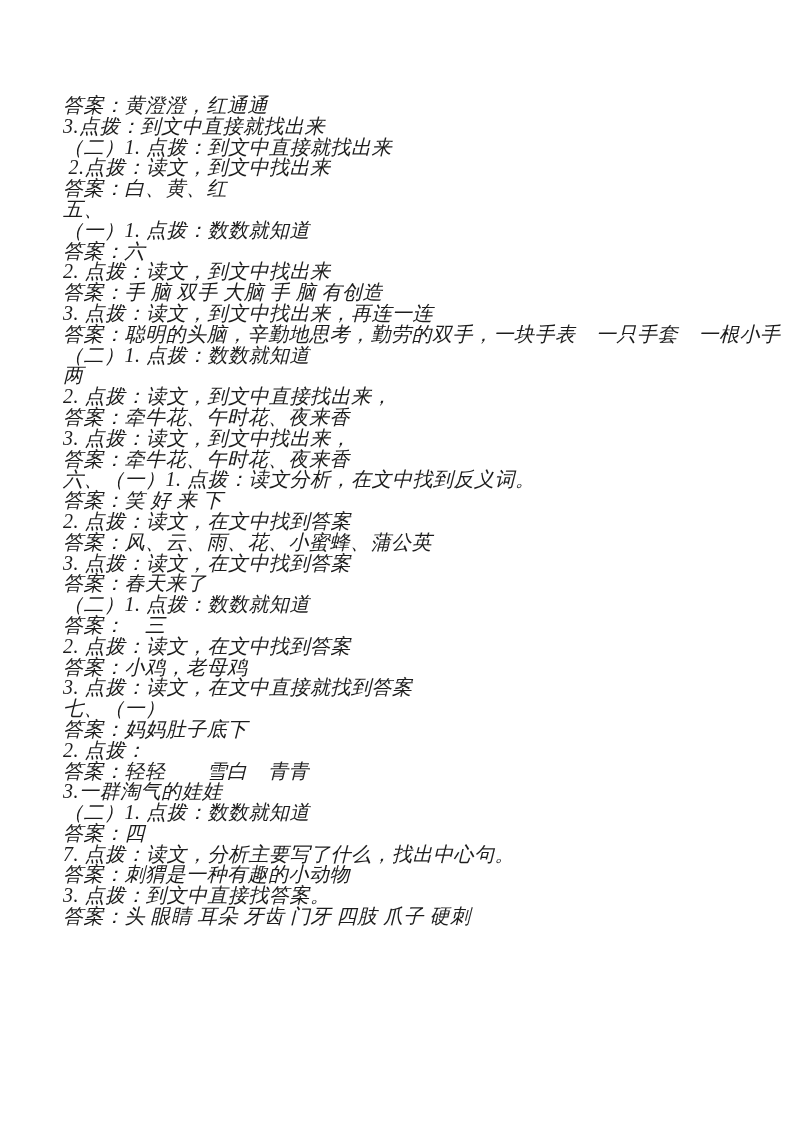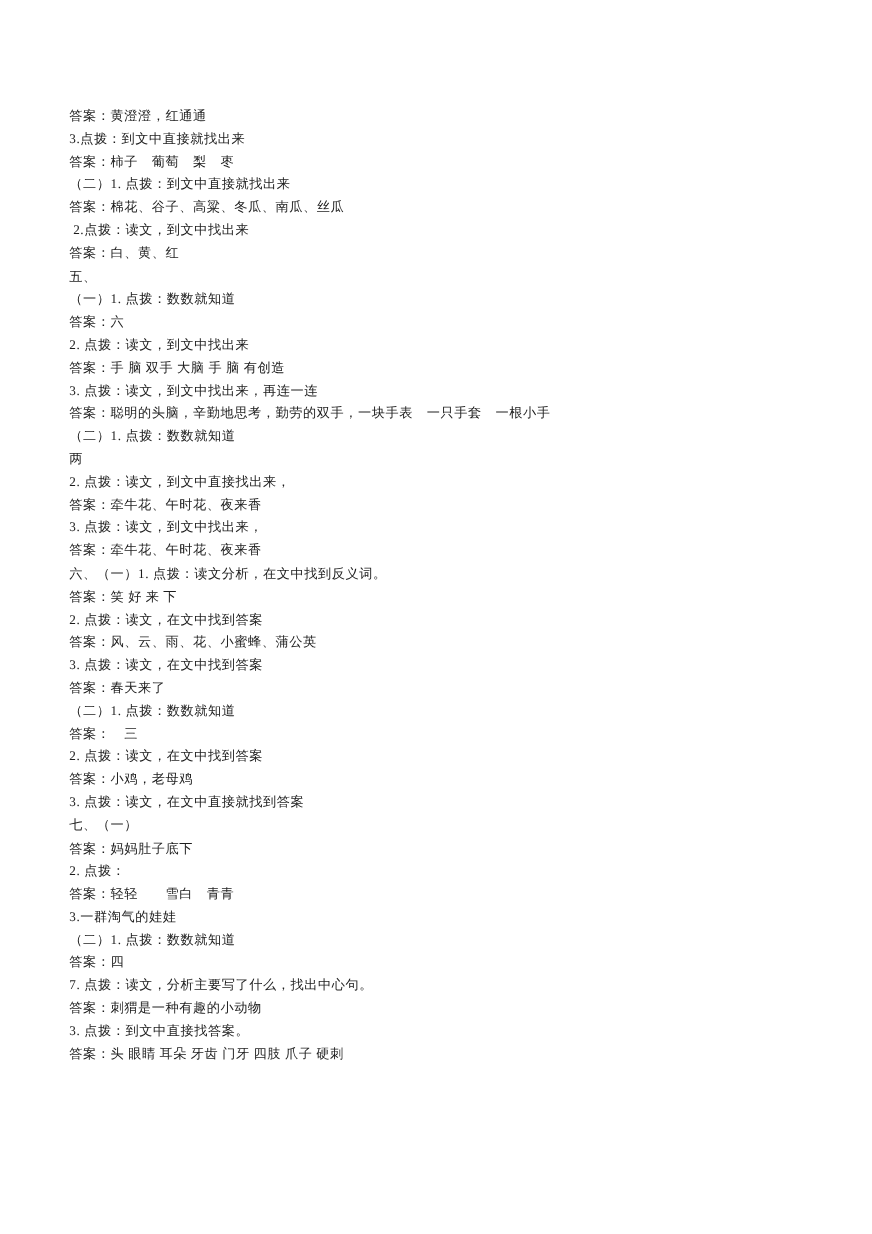--- a/index.html
+++ b/index.html
@@ -14,39 +14,38 @@
     font-family: "Liberation Serif", "DejaVu Serif", serif;
   }
   .page {
     box-sizing: border-box;
     width: 793px;
     height: 1122px;
     background: #ffffff;
     padding: 95px 50px 30px 63px;
   }
   .doc-body .line {
-    font-size: 12px;
+    font-size: 20px;
     line-height: 20.8px;
     height: 20.8px;
     color: #1c1c1c;
     letter-spacing: 0.5px;
     white-space: pre;
     overflow: visible;
+    font-style: italic;
   }
 </style>
 </head>
 <body>
 
 <div class="page">
   <div class="doc-body">
       <div class="line">答案：黄澄澄，红通通</div>
       <div class="line">3.点拨：到文中直接就找出来</div>
-      <div class="line">答案：柿子　葡萄　梨　枣</div>
       <div class="line">（二）1. 点拨：到文中直接就找出来</div>
-      <div class="line">答案：棉花、谷子、高粱、冬瓜、南瓜、丝瓜</div>
       <div class="line"> 2.点拨：读文，到文中找出来</div>
       <div class="line">答案：白、黄、红</div>
       <div class="line">五、</div>
       <div class="line">（一）1. 点拨：数数就知道</div>
       <div class="line">答案：六</div>
       <div class="line">2. 点拨：读文，到文中找出来</div>
       <div class="line">答案：手 脑 双手 大脑 手 脑 有创造</div>
       <div class="line">3. 点拨：读文，到文中找出来，再连一连</div>
       <div class="line">答案：聪明的头脑，辛勤地思考，勤劳的双手，一块手表　一只手套　一根小手</div>
       <div class="line">（二）1. 点拨：数数就知道</div>

